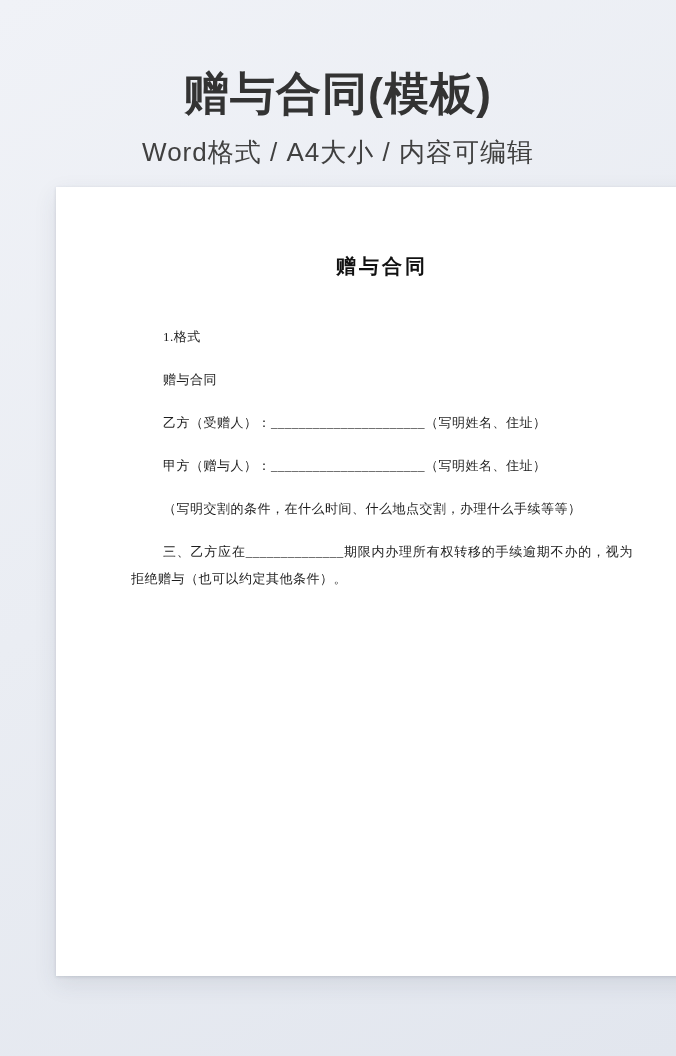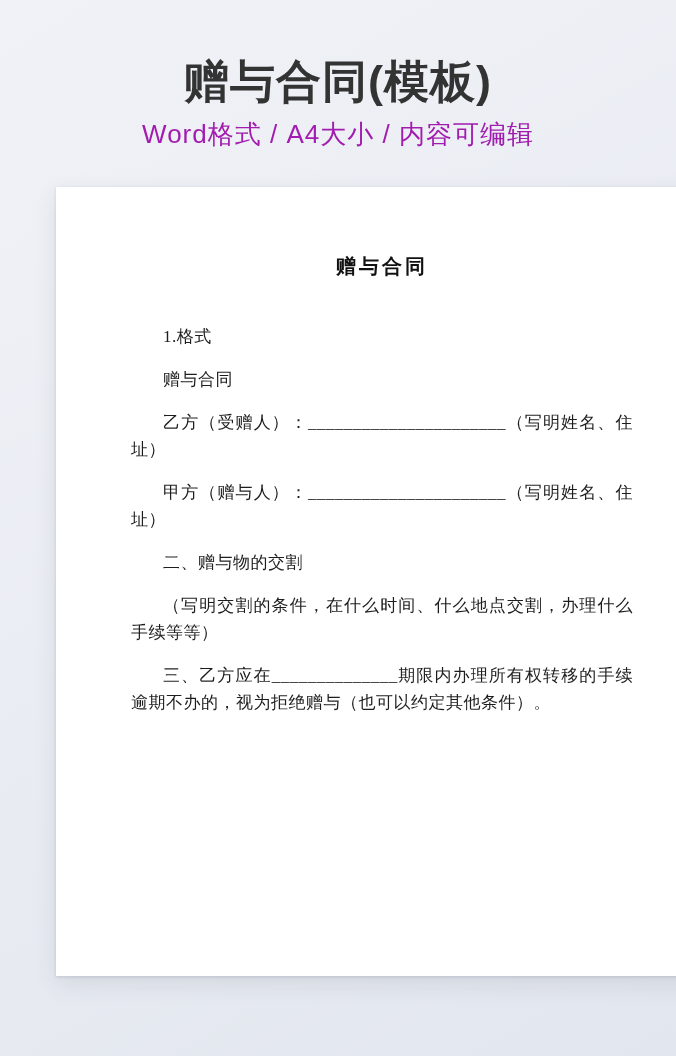--- a/index.html
+++ b/index.html
@@ -12,33 +12,33 @@
     overflow: hidden;
     background: linear-gradient(150deg, #f0f2f7 0%, #eaedf3 45%, #e2e6ee 100%);
     font-family: "Liberation Sans", sans-serif;
     position: relative;
   }
   .hero {
     text-align: center;
     padding-top: 52px;
   }
   .hero-title {
-    margin: 4px;
+    margin: 16px;
     font-size: 45px;
     line-height: 52px;
     font-weight: bold;
     color: #333333;
     letter-spacing: 1px;
     font-family: "Liberation Sans", sans-serif;
   }
   .hero-subtitle {
     margin: 10px 0 0 0;
     font-size: 26px;
     line-height: 32px;
-    color: #a21caf;
+    color: #404040;
     letter-spacing: 1px;
   }
   .paper {
     position: absolute;
     left: 56px;
     top: 187px;
     width: 664px;
     height: 789px;
     background: #ffffff;
     box-shadow: 0 1px 3px rgba(50,60,80,0.16), 0 8px 22px rgba(50,60,80,0.10);
@@ -50,21 +50,21 @@
   .doc-title {
     margin: 0 0 44px 0;
     text-align: center;
     font-size: 20px;
     line-height: 26px;
     font-weight: bold;
     letter-spacing: 3px;
     color: #111111;
   }
   .doc-body p.para {
-    font-size: 17px;
+    font-size: 13px;
     line-height: 27px;
     margin: 16px 0;
     text-indent: 32px;
     text-align: justify;
     letter-spacing: 0.5px;
     word-break: break-all;
   }
   .doc-body p.para:first-child {
     margin-top: 0;
   }
@@ -77,17 +77,16 @@
   <p class="hero-subtitle">Word格式 / A4大小 / 内容可编辑</p>
 </div>
 
 <div class="paper">
   <h2 class="doc-title">赠与合同</h2>
   <div class="doc-body">
       <p class="para">1.格式</p>
       <p class="para">赠与合同</p>
       <p class="para">乙方（受赠人）：______________________（写明姓名、住址）</p>
       <p class="para">甲方（赠与人）：______________________（写明姓名、住址）</p>
-      <p class="para">二、赠与物的交割</p>
       <p class="para">（写明交割的条件，在什么时间、什么地点交割，办理什么手续等等）</p>
       <p class="para">三、乙方应在______________期限内办理所有权转移的手续逾期不办的，视为拒绝赠与（也可以约定其他条件）。</p>
     </div>
 </div>
 
 </body></html>

